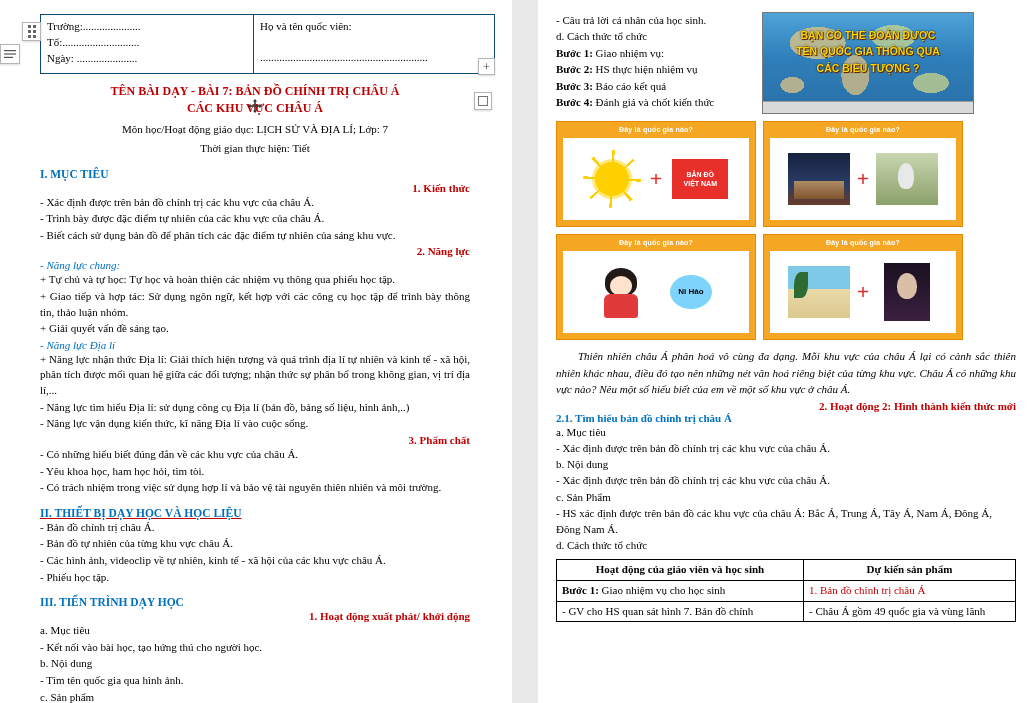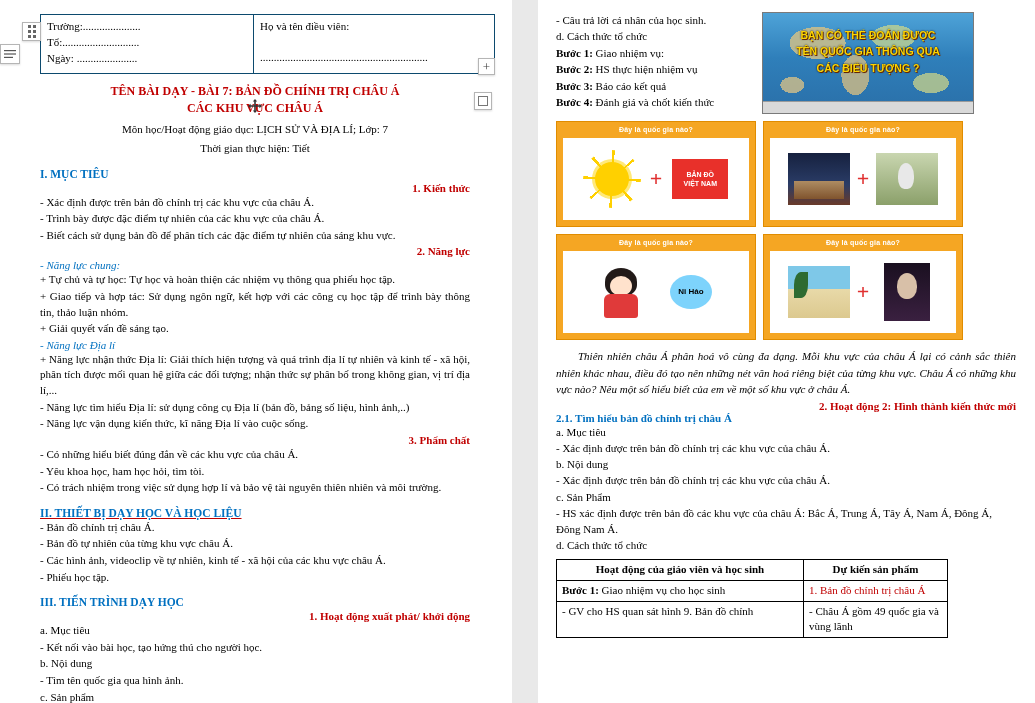--- a/index.html
+++ b/index.html
@@ -333,21 +333,21 @@
     margin-top: 8px;
     text-align: justify;
     font-style: italic;
     line-height: 1.5;
     text-indent: 22px;
   }
   .r-line { line-height: 1.48; }
 
   .tbl2 {
     border-collapse: collapse;
-    width: 392px;
+    width: 460px;
     margin-top: 5px;
     table-layout: fixed;
   }
   .tbl2 td, .tbl2 th {
     border: 1px solid #000;
     padding: 2px 5px;
     font-size: 11px;
     vertical-align: top;
     line-height: 1.45;
     font-weight: normal;
@@ -416,21 +416,21 @@
 
     <table class="hdr-table">
       <tbody>
           <tr>
         <td class="hdr-left">
           <div>Trường:.....................</div>
           <div>Tổ:............................</div>
           <div>Ngày: ......................</div>
         </td>
         <td class="hdr-right">
-          <div>Họ và tên điều viên:</div>
+          <div>Họ và tên quốc viên:</div>
           <div class="dots">.............................................................</div>
         </td>
       </tr>
     </tbody>
       </table>
 
     <div class="title-red">TÊN BÀI DẠY - BÀI 7: BẢN ĐỒ CHÍNH TRỊ CHÂU Á</div>
     <div class="title-red" style="margin-top:0">CÁC KHU VỰC CHÂU Á</div>
     <div class="subtitle">Môn học/Hoạt động giáo dục: LỊCH SỬ VÀ ĐỊA LÍ; Lớp: 7</div>
     <div class="subtitle">Thời gian thực hiện:  Tiết</div>
@@ -612,21 +612,21 @@
       <tr>
         <td>
           <span class="b">Bước 1:</span><span> Giao nhiệm vụ cho học sinh</span>
         </td>
         <td>
           <span class="red">1. Bản đồ chính trị châu Á</span>
         </td>
       </tr>
       <tr>
         <td>
-          <span>- GV cho HS quan sát hình 9. Bản đồ chính</span>
+          <span>- GV cho HS quan sát hình 7. Bản đồ chính</span>
         </td>
         <td>
           <span>- Châu Á  gồm  49 quốc  gia  và vùng lãnh</span>
         </td>
       </tr>
     </tbody>
       </table>
 
   </div>
 </div>

